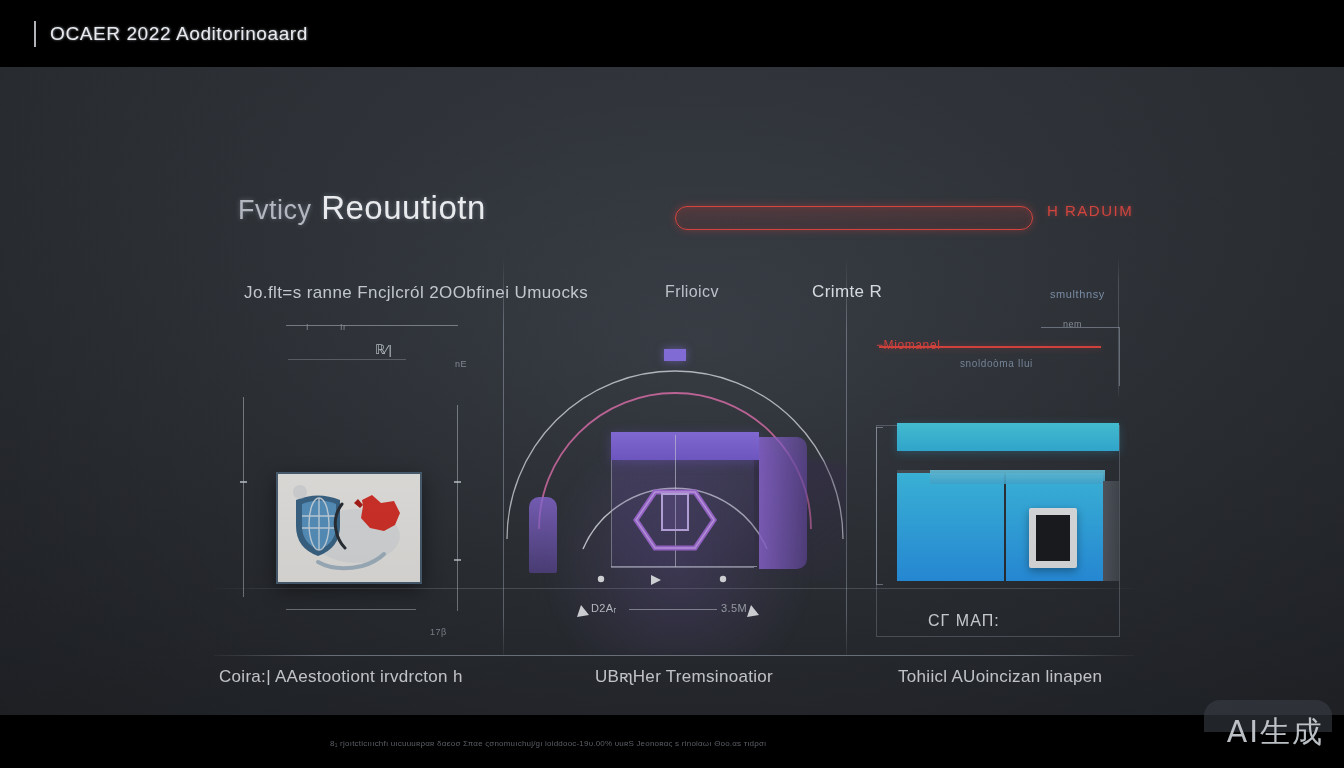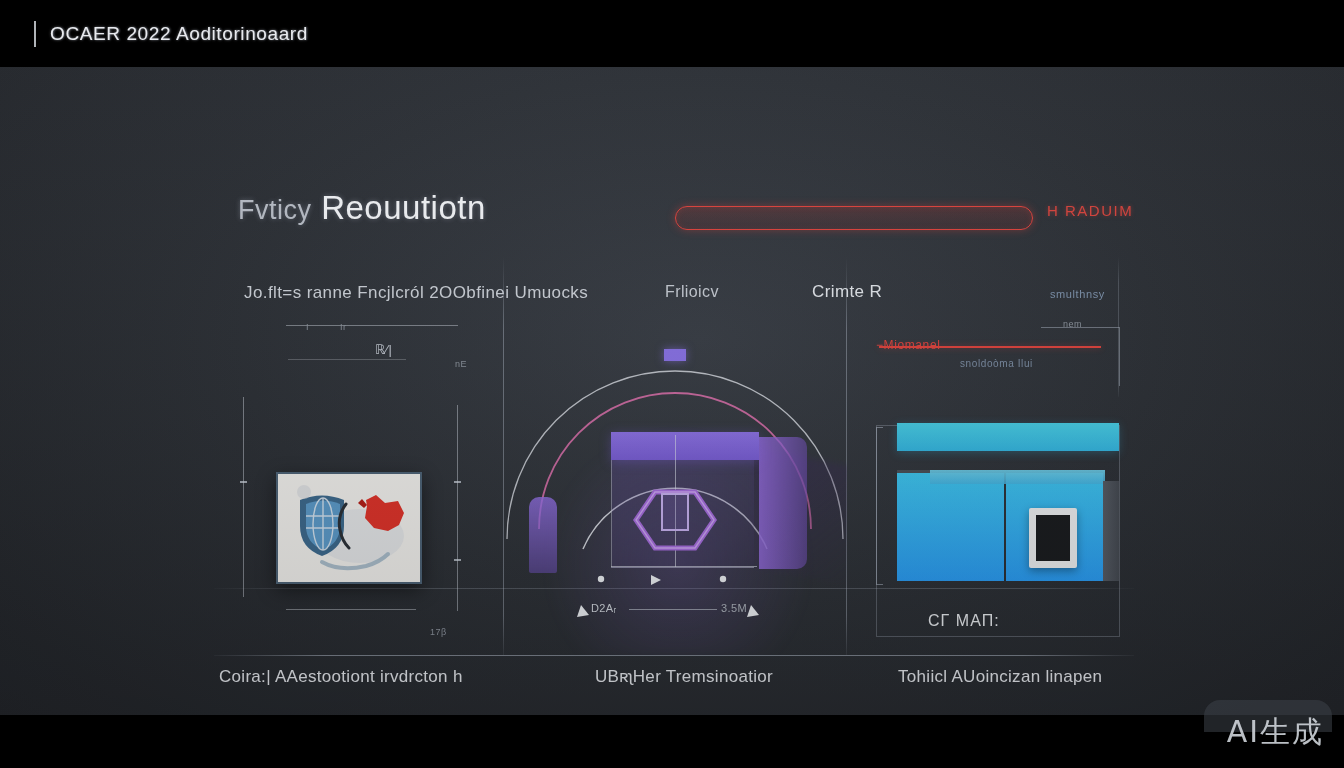--- a/index.html
+++ b/index.html
@@ -1,21 +1,21 @@
 <!DOCTYPE html>
 <html><head>
 <meta charset="utf-8">
 <style>
   html,body{margin:0;padding:0;background:#000;}
   body{
     width:1344px;height:768px;overflow:hidden;position:relative;
     font-family:"Liberation Sans","DejaVu Sans",sans-serif;
     -webkit-font-smoothing:antialiased;
   }
-  .stage{position:absolute;inset:0;background:#000;text-align:right;}
+  .stage{position:absolute;inset:0;background:#000;}
 
   
   .topbar{
     position:absolute;left:0;top:0;width:1344px;height:67px;
     background:#000;display:flex;align-items:center;
   }
   .topbar .rule{
     width:2px;height:26px;background:#cfd3d8;margin-left:34px;opacity:.85;
   }
   .topbar .title{
@@ -346,15 +346,16 @@
     </div>
 
     <div class="caption cap1">Coira:| AAestootiont irvdrcton h</div>
     <div class="caption cap2">UBʀʅHer Tremsinoatior</div>
     <div class="caption cap3">Tohiicl AUoincizan linapen</div>
 
   </div>
 
   <div class="bottombar"></div>
   <div class="wm-plate"></div>
+  <div class="footnote">8₁ гjoıtcticıııchfı  uıcuuuʀραʀ δαєoσ Σπαe ςσnomuıchuj/gı ioiddooc-19υ.00% ᴜuʀS Jeonoʀας ѕ гinoiαωı Θoo.αѕ тιdρσı</div>
   <div class="watermark">AI生成</div>
 
 </div>
 
 </body></html>

